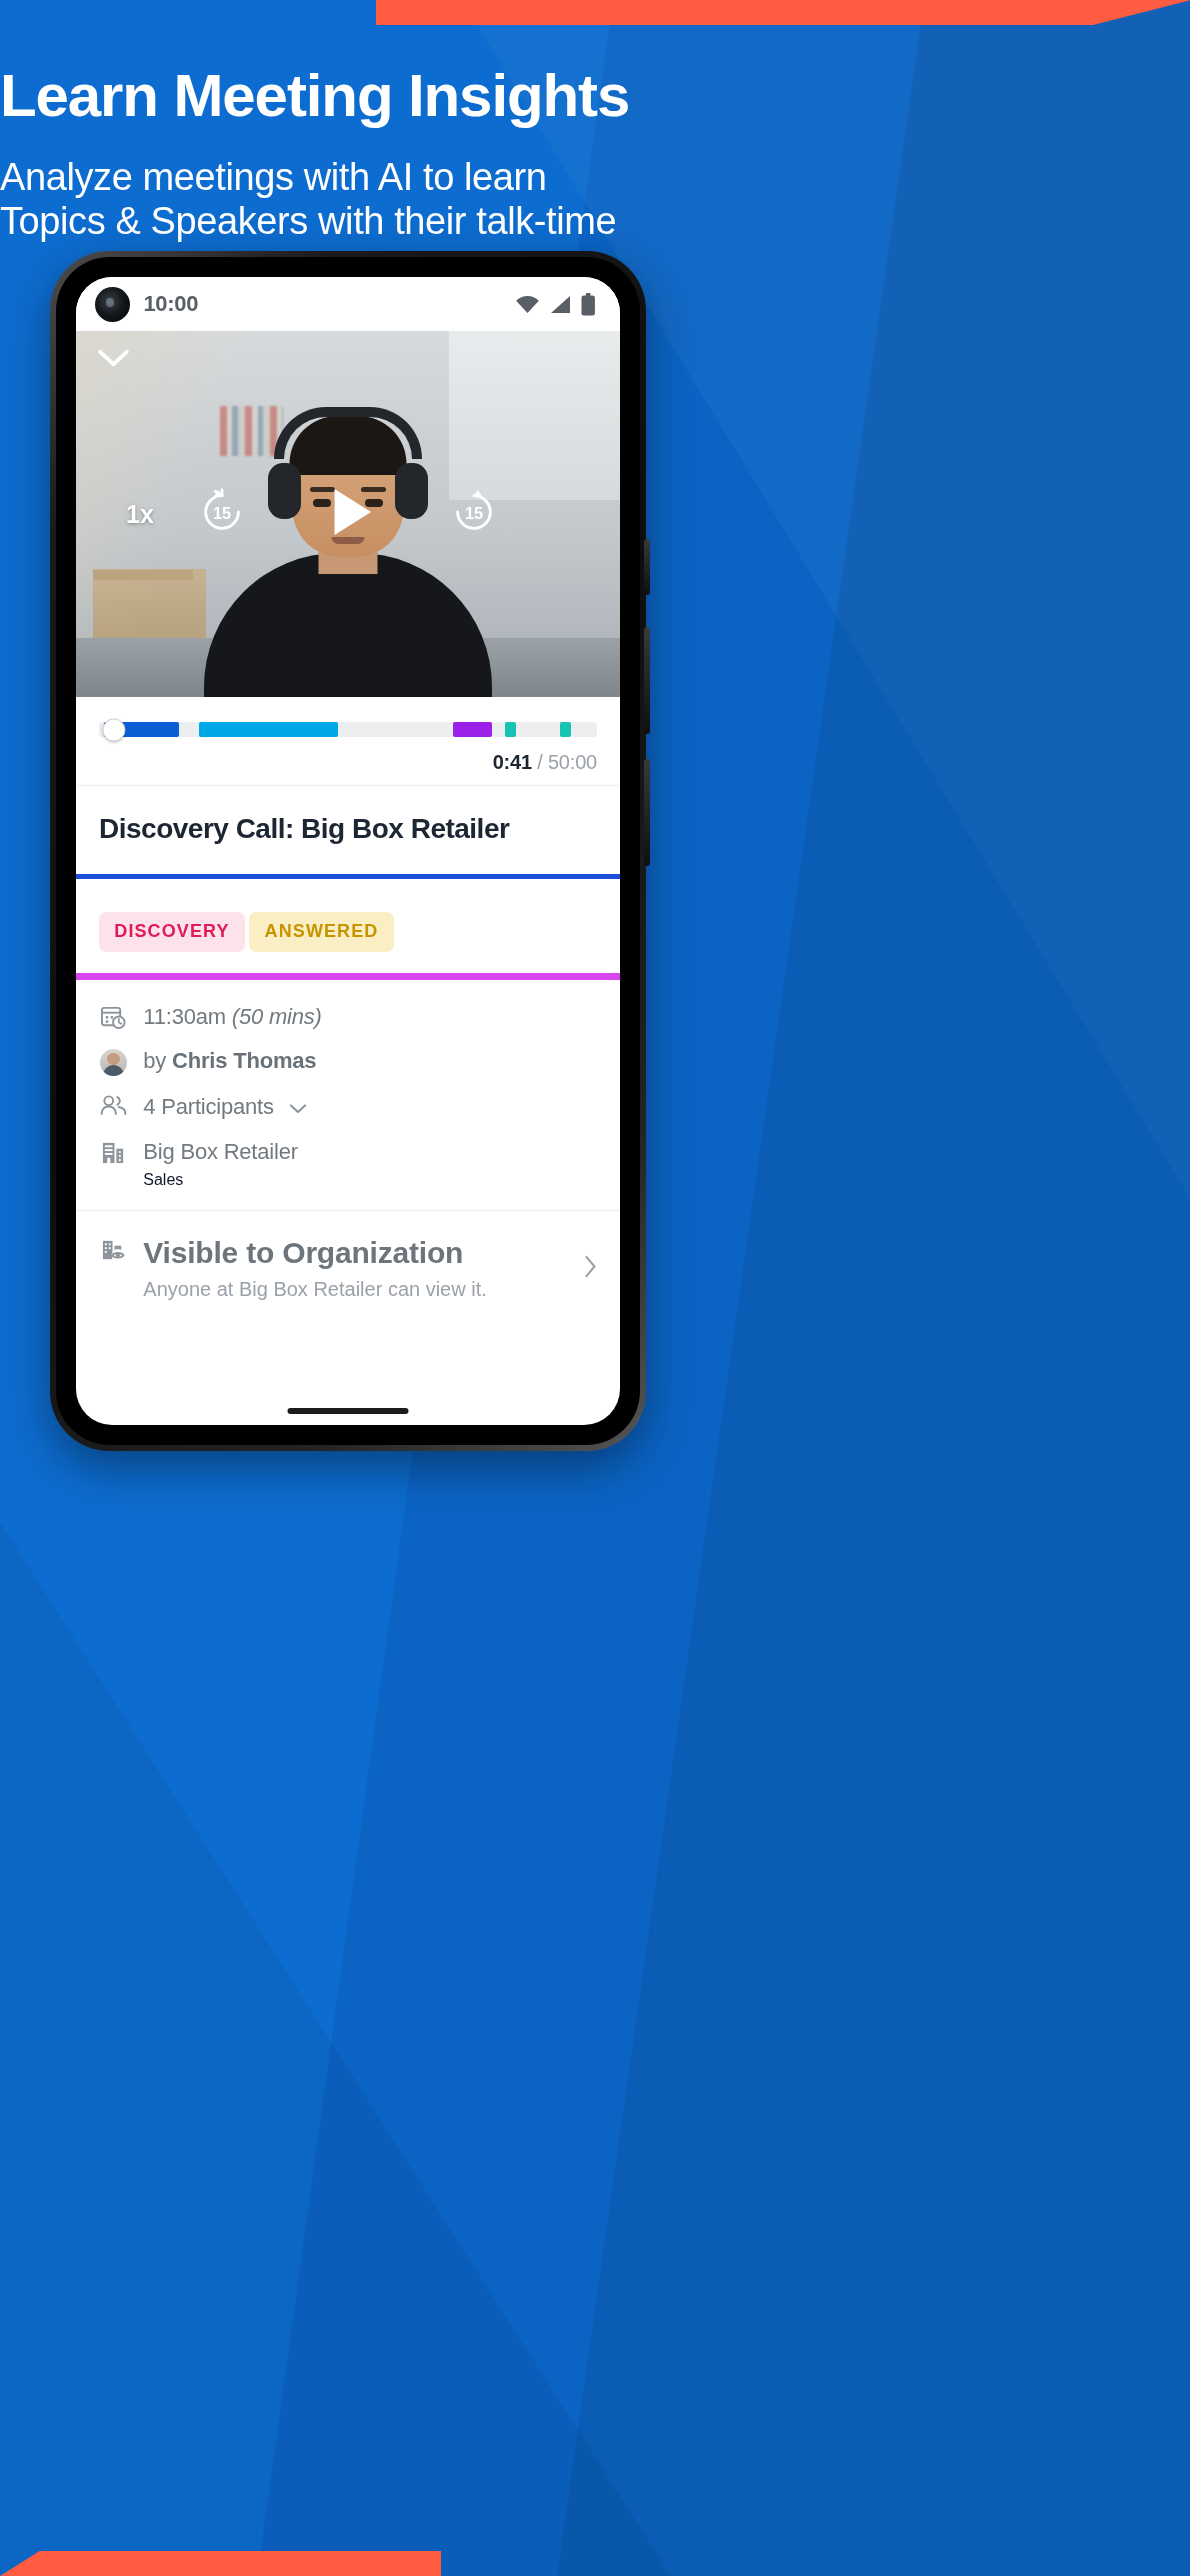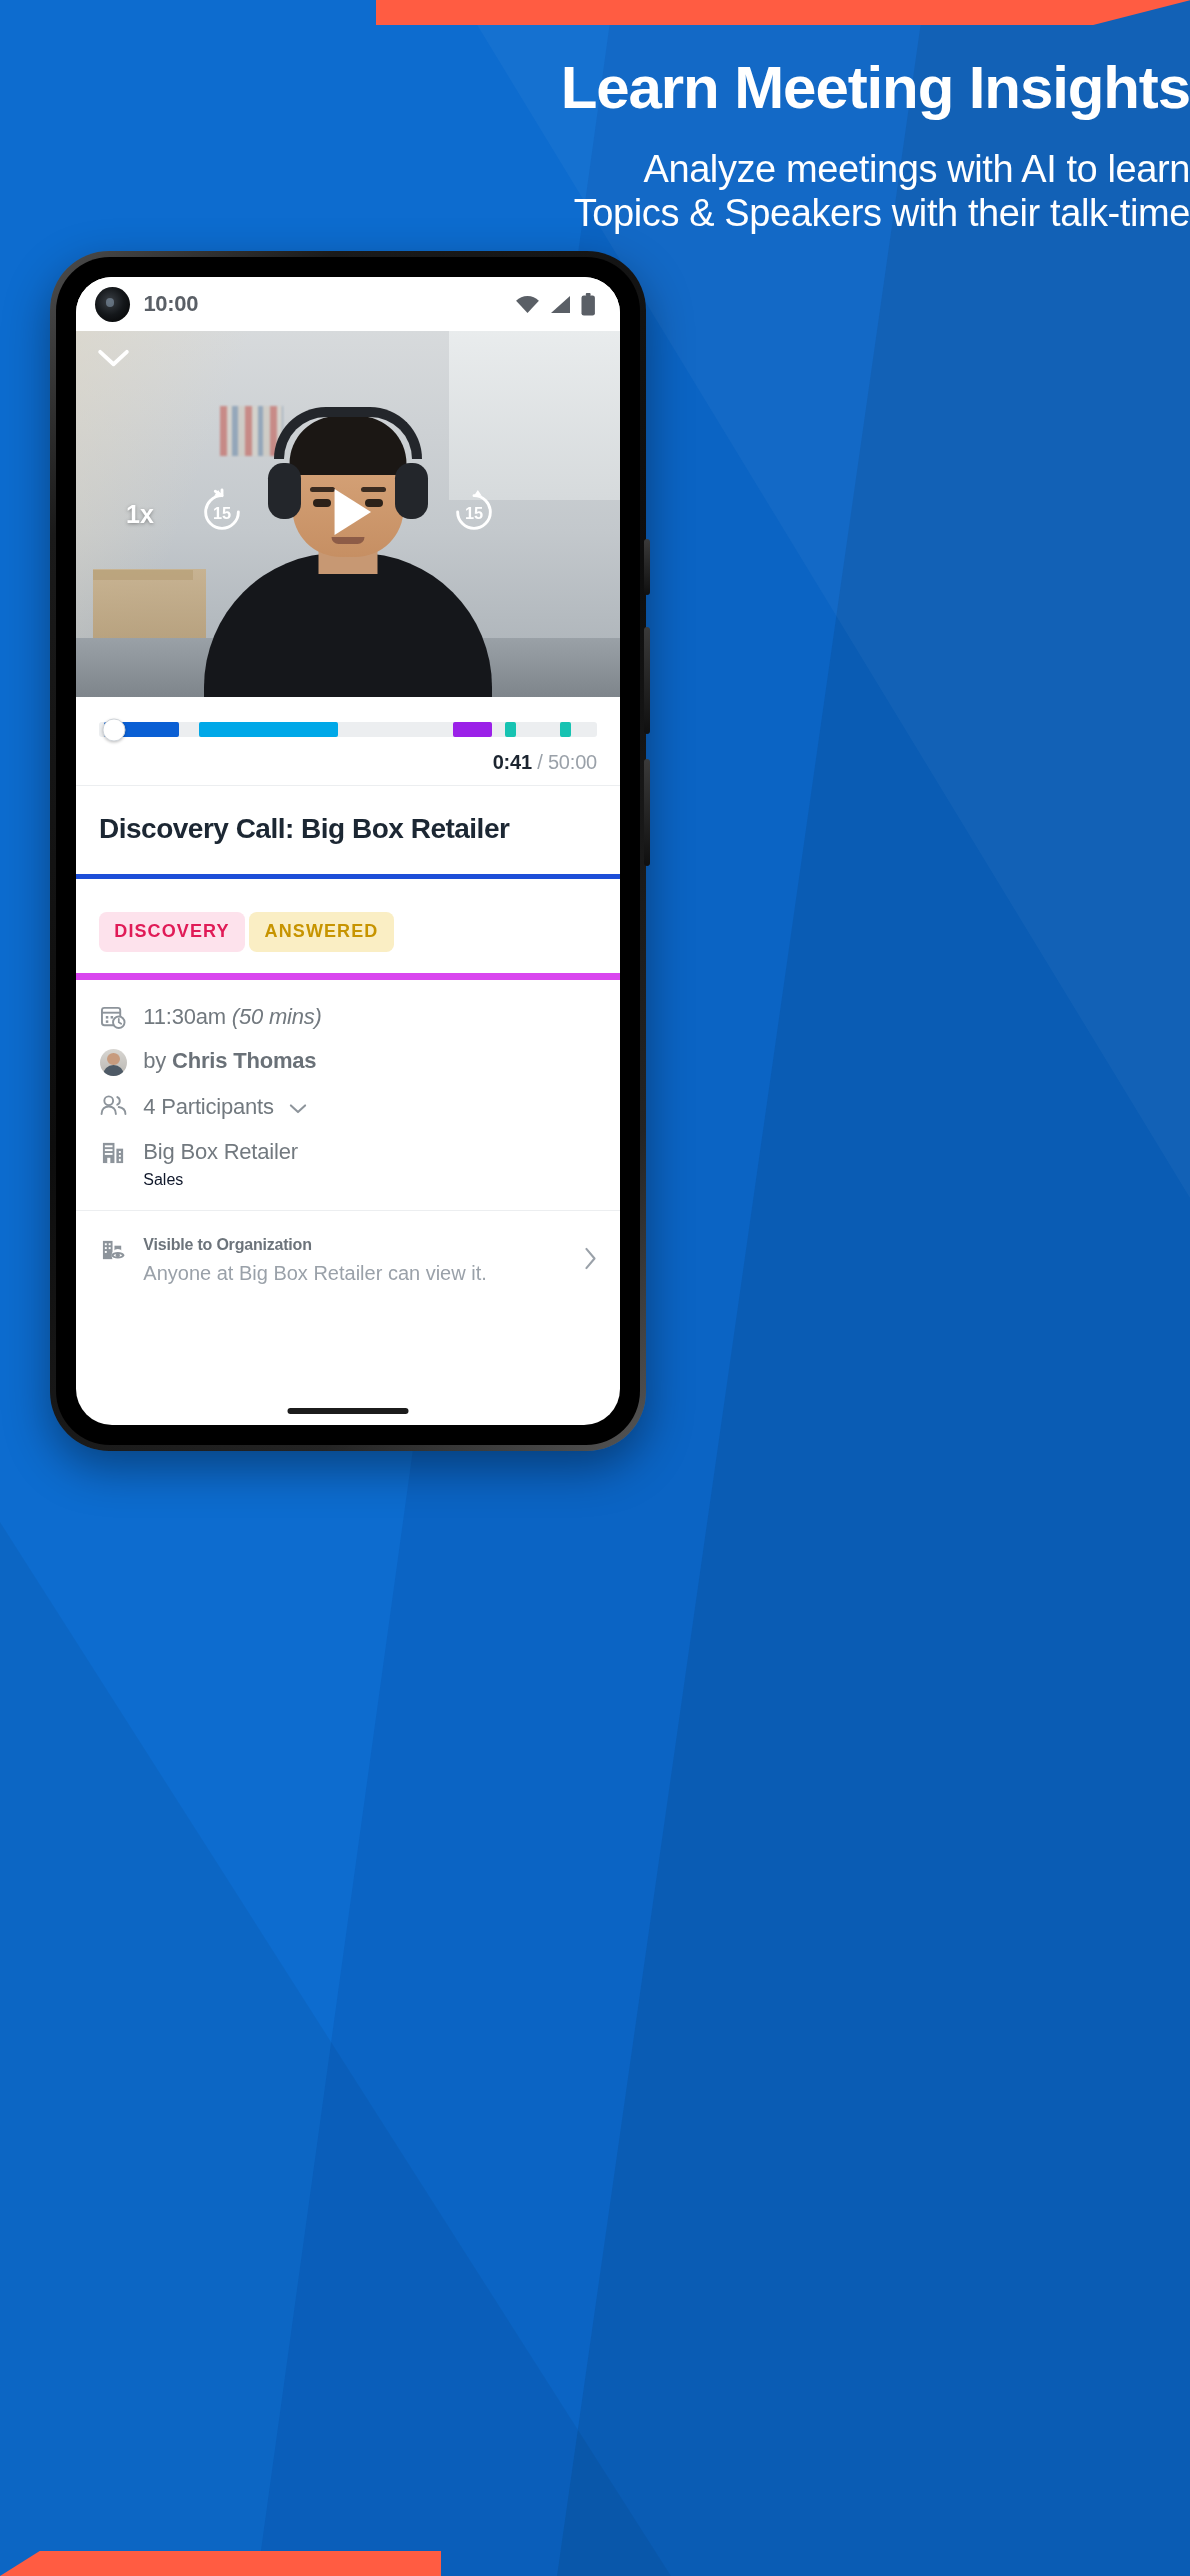--- a/index.html
+++ b/index.html
@@ -39,22 +39,22 @@
     clip-path: polygon(0 0, 100% 0, 100% 0, 88% 100%, 0 100%);
   }
   .accent-bottom {
     position: absolute; bottom: 0; left: 0; width: 441px; height: 25px;
     background: #ff5c42;
     clip-path: polygon(9% 0, 100% 0, 100% 100%, 0 100%);
   }
 
   
   .headline-wrap {
-    position: absolute; top: 56px; left: 0; right: 0;
-    text-align: right; color: #fff; z-index: 5;
+    position: absolute; top: 64px; left: 0; right: 0;
+    text-align: left; color: #fff; z-index: 5;
   }
   .headline {
     font-size: 60px; font-weight: 700; letter-spacing: -1.1px;
     line-height: 1.06;
   }
   .subhead {
     margin-top: 27px; font-size: 38px; font-weight: 400;
     line-height: 1.18; letter-spacing: -0.4px;
   }
 
@@ -256,21 +256,21 @@
   .avatar::after {
     content:""; position:absolute; left:2.9px; bottom:0; width:21px; height:11.5px;
     border-radius:10.5px 10.5px 0 0; background:#4e5a66;
   }
   .chev-inline { margin-left: 9.6px; vertical-align: middle; }
 
   .vis-row {
     display: flex; align-items: flex-start; padding: 25px 23px;
     border-top: 1px solid #eceef0;
   }
-  .vis-title { font-size: 16px; font-weight: 700; color: #6d747b; letter-spacing: -0.2px; }
+  .vis-title { font-size: 30px; font-weight: 700; color: #6d747b; letter-spacing: -0.2px; }
   .vis-sub { font-size: 20px; color: #9aa1a9; margin-top: 7.7px; }
   .vis-arrow { margin-left: auto; align-self: center; }
 
   .analysis { padding: 25px 23px 9.6px; border-top: 1px solid #eceef0; }
   .analysis-h { font-size: 26px; font-weight: 700; color: #12171d; letter-spacing: -0.4px; }
   .topics-h { font-size: 21px; font-weight: 700; color: #12171d; margin-top: 25px; }
   .chips { display: flex; gap: 12.5px; margin-top: 19px; flex-wrap: nowrap; }
   .chip {
     padding: 8.6px 13.4px; border-radius: 5.8px; color: #fff;
     font-size: 16.3px; font-weight: 700; letter-spacing: 0.9px; white-space: nowrap;

